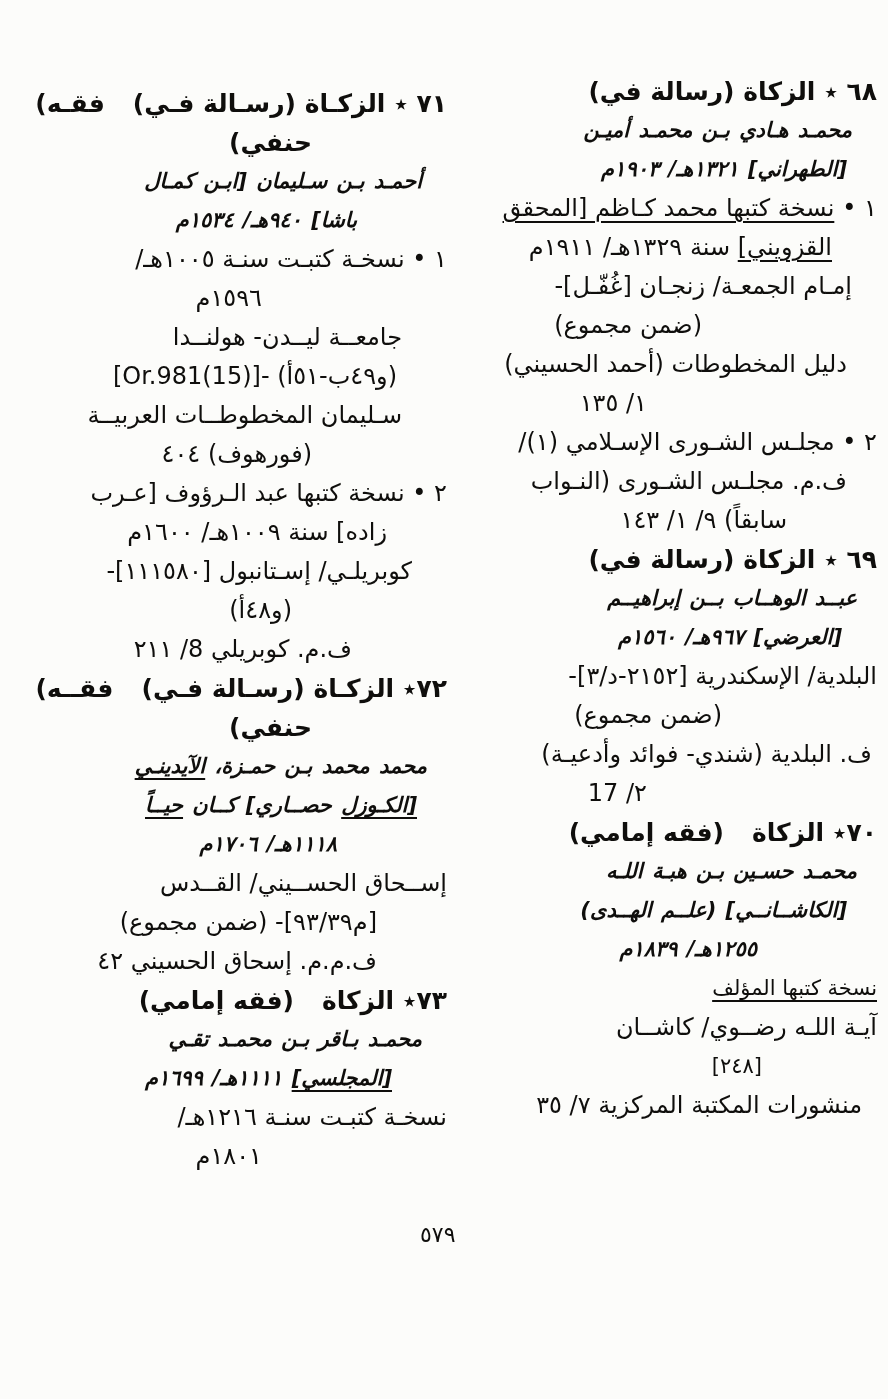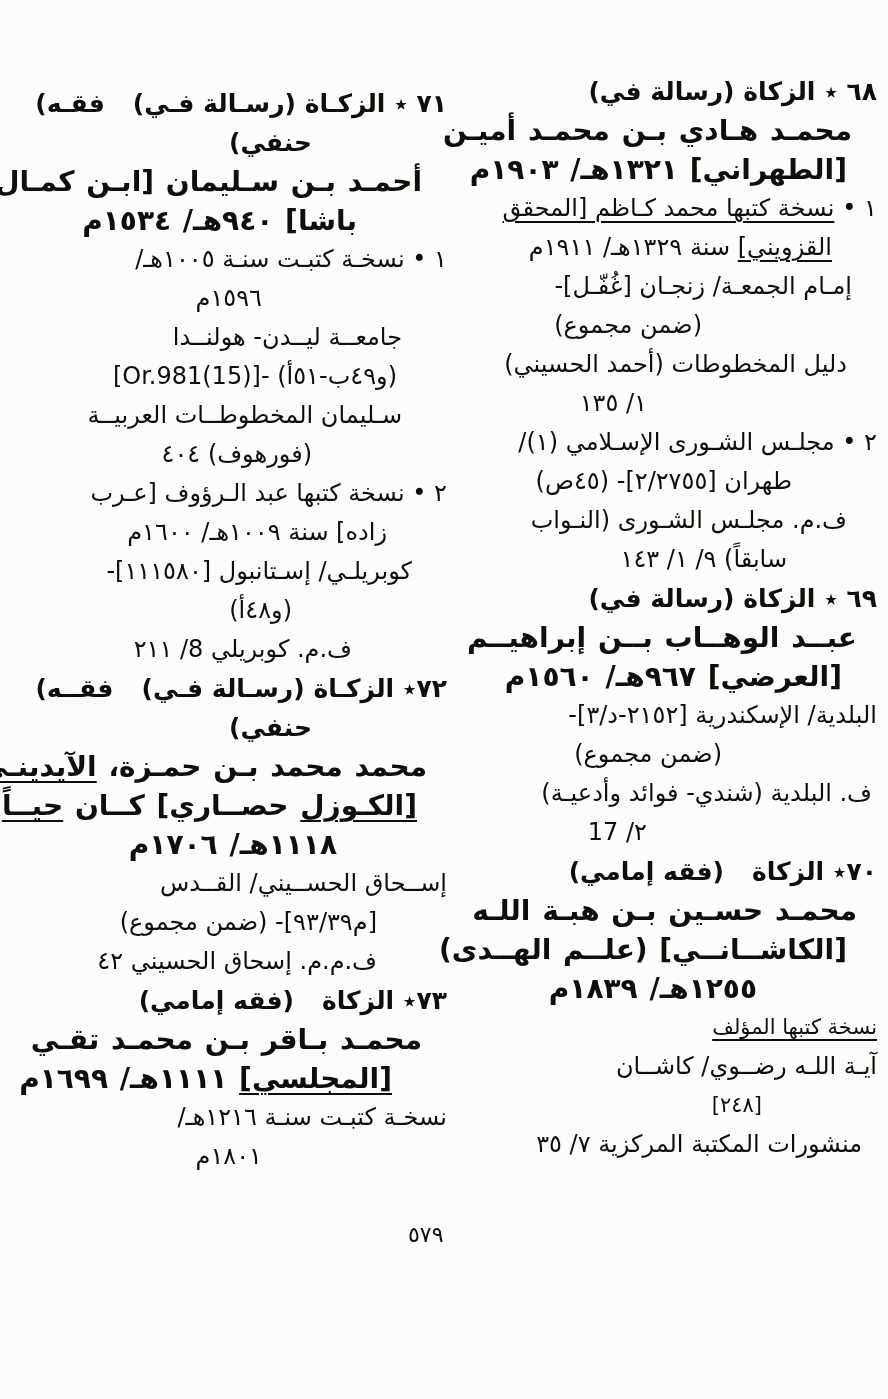--- a/index.html
+++ b/index.html
@@ -16,47 +16,46 @@
   .col-left{left:33px;top:84px;width:414px;}
   .line{
     direction:rtl;
     text-align:right;
     line-height:39px;
     height:39px;
     font-size:24px;
     white-space:nowrap;
   }
   .hdr{font-weight:bold;font-size:25px;}
-  .b{font-weight:bold;font-size:28px;word-spacing:2px;}
+  .b{font-weight:bold;font-size:21px;word-spacing:2px;font-style:italic;}
   .sm{font-size:21px;}
   .u{text-decoration:underline;text-underline-offset:5px;text-decoration-thickness:1.5px;}
   .gap{margin-left:0;margin-right:28px;}
   .ltr{direction:ltr;unicode-bidi:isolate;}
   .num{margin-left:8px;}
   .pagenum{
-    position:absolute;left:408px;top:1222px;
+    position:absolute;left:420px;top:1222px;
     font-size:22px;direction:rtl;
   }
 </style>
 </head>
 <body>
 
 <div class="col col-right">
 
   <div class="line hdr"><span>٦٨ ٭ الزكاة (رسالة في)</span></div>
   <div class="line b" style="padding-right:25px">محمـد هـادي بـن محمـد أميـن</div>
   <div class="line b" style="padding-right:30px">[الطهراني] ١٣٢١هـ/ ١٩٠٣م</div>
   <div class="line"><span class="num">١ •</span><span class="u">نسخة كتبها محمد كـاظم [المحقق</span></div>
   <div class="line" style="padding-right:45px"><span class="u">القزويني]</span> <span>سنة ١٣٢٩هـ/ ١٩١١م</span></div>
   <div class="line" style="padding-right:25px">إمـام الجمعـة/ زنجـان [غُفّـل]-</div>
   <div class="line" style="padding-right:175px">(ضمن مجموع)</div>
   <div class="line" style="padding-right:30px">دليل المخطوطات (أحمد الحسيني)</div>
   <div class="line" style="padding-right:230px">١/ ١٣٥</div>
   <div class="line">٢ • مجلـس الشـورى الإسـلامي (١)/</div>
-  <div class="line" style="padding-right:85px">طهران [٢/٢٧٥٥]- (٤٥ص)</div>
   <div class="line" style="padding-right:30px">ف.م. مجلـس الشـورى (النـواب</div>
   <div class="line" style="padding-right:90px">سابقاً) ٩/ ١/ ١٤٣</div>
 
   <div class="line hdr"><span>٦٩ ٭ الزكاة (رسالة في)</span></div>
   <div class="line b" style="padding-right:20px">عبــد الوهــاب بــن إبراهيــم</div>
   <div class="line b" style="padding-right:35px">[العرضي] ٩٦٧هـ/ ١٥٦٠م</div>
   <div class="line">البلدية/ الإسكندرية [٢١٥٢-د/٣]-</div>
   <div class="line" style="padding-right:155px">(ضمن مجموع)</div>
   <div class="line" style="padding-right:5px">ف. البلدية (شندي- فوائد وأدعيـة)</div>
   <div class="line" style="padding-right:230px">٢/ 17</div>

